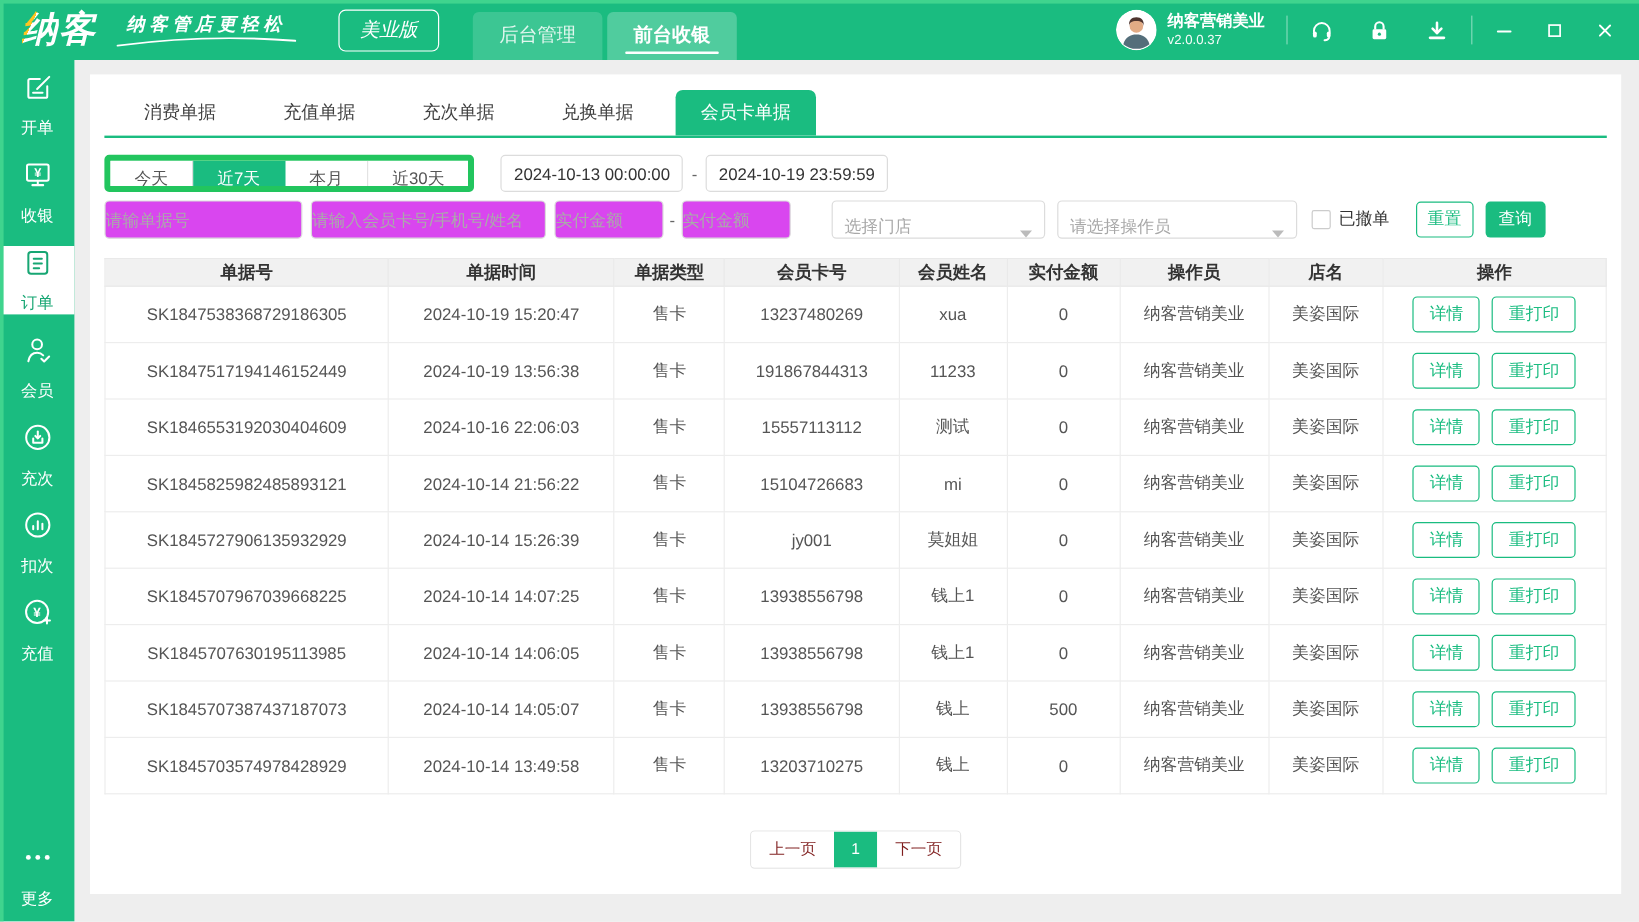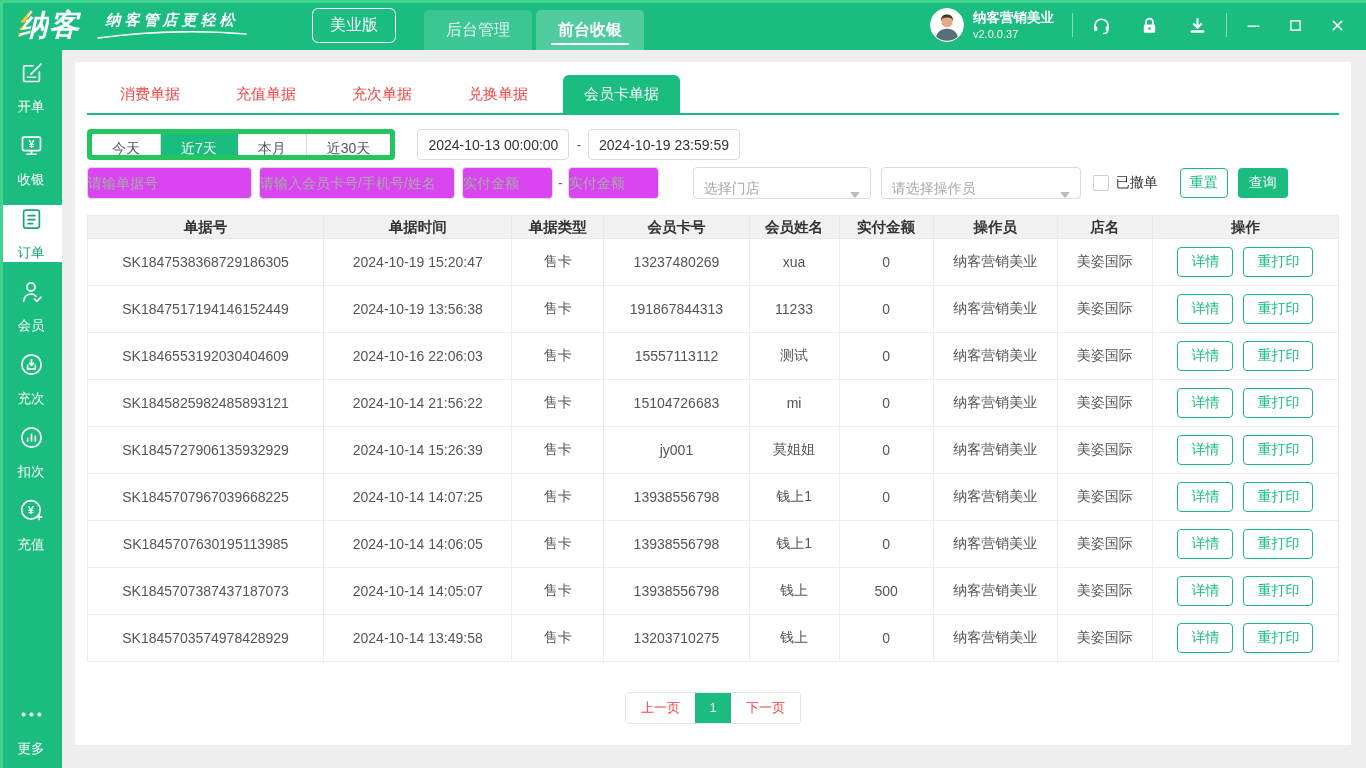--- a/index.html
+++ b/index.html
@@ -10,21 +10,21 @@
   .edge-top { position:absolute; top:0; left:0; right:0; height:3px; background:#3fd48e; z-index:60; }
   .edge-left { position:absolute; top:0; left:0; bottom:0; width:3px; background:#3fd48e; z-index:60; }
 
   
   .titlebar { position:absolute; top:0; left:0; right:0; height:50px; background:#1abc80; display:flex; align-items:center; padding-left:18px; }
   .logo { font-size:30px; font-weight:900; color:#fff; font-style:italic; letter-spacing:1px; line-height:1; }
   .logo .c1 { background:linear-gradient(115deg,#ffc420 30%,#ffffff 30%); -webkit-background-clip:text; background-clip:text; color:transparent; }
   .slogan-wrap { margin-left:16px; display:flex; flex-direction:column; align-items:center; }
   .slogan { font-size:15px; color:#fff; font-style:italic; font-weight:600; letter-spacing:4px; }
   .swoosh { margin-top:1px; }
-  .edition { margin-left:64px; border:1px solid #fff; border-radius:6px; color:#fff; font-size:16px; padding:6px 17px; background:transparent; cursor:pointer; }
+  .edition { margin-left:34px; border:1px solid #fff; border-radius:6px; color:#fff; font-size:16px; padding:6px 17px; background:transparent; cursor:pointer;font-style:italic; }
   .main-nav { margin-left:28px; align-self:flex-end; display:flex; gap:4px; }
   .nav-tab { height:40px; line-height:40px; padding:0 22px; background:rgba(255,255,255,.15); border-radius:5px 5px 0 0; color:rgba(255,255,255,.85); font-size:16px; position:relative; cursor:pointer; }
   .nav-tab.active { background:rgba(255,255,255,.24); color:#fff; font-weight:700; }
   .nav-tab.active::after { content:""; position:absolute; left:15px; right:15px; bottom:5px; height:2px; background:#fff; border-radius:1px; }
   .user { margin-left:auto; display:flex; align-items:center; gap:9px; cursor:pointer; }
   .avatar { width:34px; height:34px; border-radius:50%; overflow:hidden; flex:none; }
   .user-name { font-size:13.5px; color:#fff; font-weight:700; line-height:1.3; }
   .user-ver { font-size:11px; color:rgba(255,255,255,.95); line-height:1.3; }
   .tb-sep { width:1px; height:24px; background:rgba(255,255,255,.45); margin:0 18px; }
   .tb-icons { display:flex; align-items:center; gap:27px; }
@@ -41,21 +41,21 @@
   .side-item.bottom { margin-top:auto; margin-bottom:10px; }
   .side-icon svg { width:27px; height:27px; stroke:currentColor; fill:none; stroke-width:1.5; stroke-linecap:round; stroke-linejoin:round; display:block; }
   .side-icon .fillonly { fill:currentColor; stroke:none; }
   .side-label { font-size:13.5px; }
 
   
   .content { position:absolute; top:50px; left:62px; right:0; bottom:0; background:#eeeeee; padding:12px 15px 23px 13px; }
   .panel { background:#fff; height:100%; padding:0 12px; }
 
   .doc-tabs { display:flex; align-items:flex-end; border-bottom:2px solid #1abc80; padding-left:12px; height:53px; }
-  .doc-tab { height:38px; line-height:38px; padding:0 21px; margin-right:14px; font-size:15px; color:#ef4444; cursor:pointer; }
+  .doc-tab { height:38px; line-height:38px; padding:0 21px; margin-right:14px; font-size:15px; color:#404040; cursor:pointer; }
   .doc-tab.active { background:#1abc80; color:#fff; border-radius:6px 6px 0 0; }
 
   .filter-row1 { margin-top:14px; display:flex; align-items:center; height:31px; }
   .quick-group { display:flex; border:5px solid #22c55e; border-radius:4px; overflow:hidden; height:31px; }
   .qf { line-height:29px; padding:0 20px; font-size:14px; color:#555; background:#fff; border-right:1px solid #dcdcdc; cursor:pointer; }
   .qf:last-child { border-right:none; }
   .qf.active { background:#1abc80; color:#fff; border-color:#1abc80; }
   .date-input { width:152px; height:31px; border:1px solid #dcdcdc; border-radius:4px; text-align:center; font-size:14px; color:#333; background:#fff; font-family:"Liberation Sans", sans-serif; }
   .date-input:first-of-type { margin-left:22px; }
   .dash { margin:0 7px; color:#666; font-size:14px; }
@@ -77,21 +77,21 @@
   .btn-reset { margin-left:22px; width:48px; height:30px; border:1px solid #1abc80; color:#1abc80; background:#fff; border-radius:4px; font-size:14px; cursor:pointer; font-family:"Liberation Sans", sans-serif; }
   .btn-query { margin-left:10px; width:50px; height:30px; border:none; color:#fff; background:#1abc80; border-radius:4px; font-size:14px; cursor:pointer; font-family:"Liberation Sans", sans-serif; }
 
   table.orders { margin-top:16px; width:100%; border-collapse:collapse; table-layout:fixed; text-align:center; }
   .orders th { background:#f1f1f1; height:23px; font-size:14.5px; font-weight:700; color:#333; border:1px solid #e9e9e9; }
   .orders td { height:47px; font-size:14px; color:#555; background:#fff; border:1px solid #ededed; overflow:hidden; white-space:nowrap; }
   .act-btn { display:inline-block; padding:5px 13px; border:1px solid #1abc80; color:#1abc80; background:#fff; border-radius:4px; font-size:14px; margin:0 5px; cursor:pointer; font-family:"Liberation Sans", sans-serif; }
 
   .pager-wrap { margin-top:30px; display:flex; justify-content:center; }
   .pager { display:flex; border:1px solid #e5e5e5; border-radius:4px; overflow:hidden; }
-  .pg { height:30px; line-height:30px; padding:0 15px; background:#fff; border:none; color:#ef4444; font-size:13px; cursor:pointer; font-family:"Liberation Sans", sans-serif; }
+  .pg { height:30px; line-height:30px; padding:0 15px; background:#fff; border:none; color:#7f1d1d; font-size:13px; cursor:pointer; font-family:"Liberation Sans", sans-serif; }
   .pg.cur { background:#1abc80; color:#fff; min-width:36px; padding:0; text-align:center; }
 </style>
 </head>
 <body>
 
 <div class="window">
   <div class="edge-top"></div>
   <div class="edge-left"></div>
 
   <header class="titlebar">

